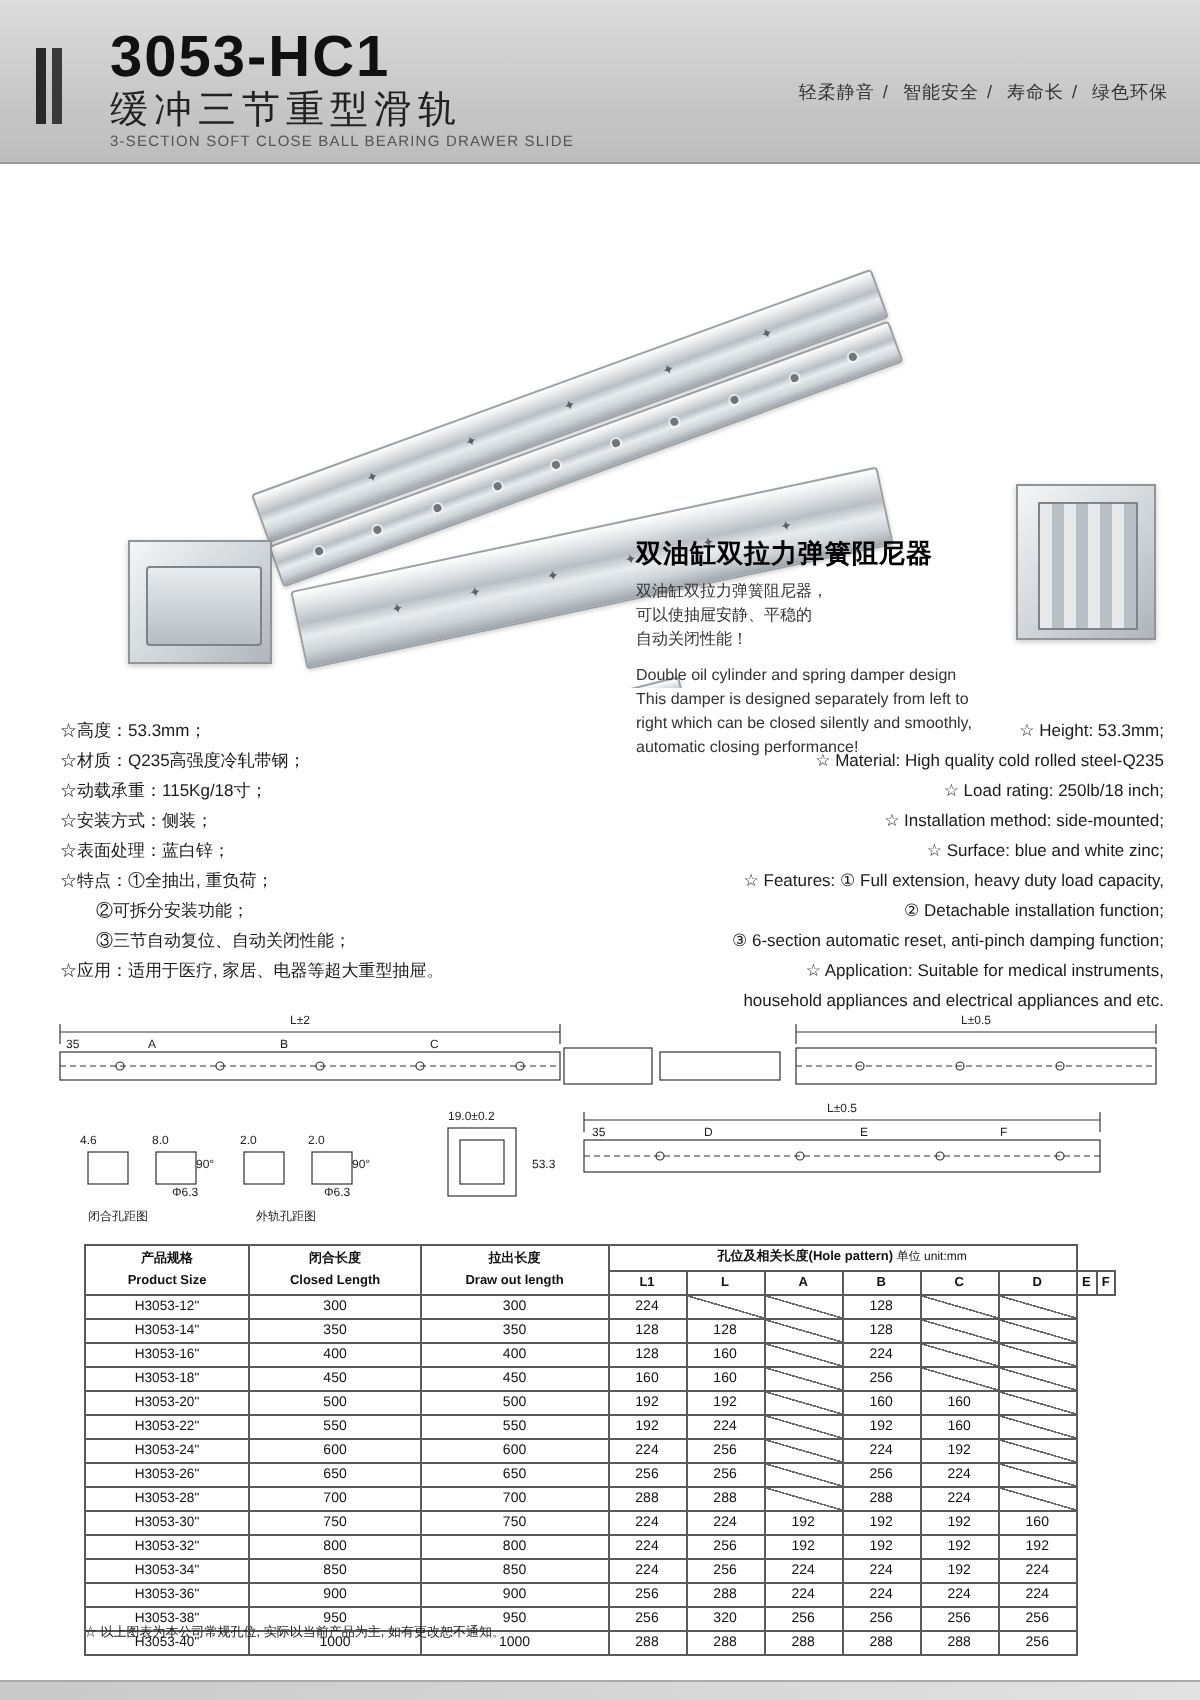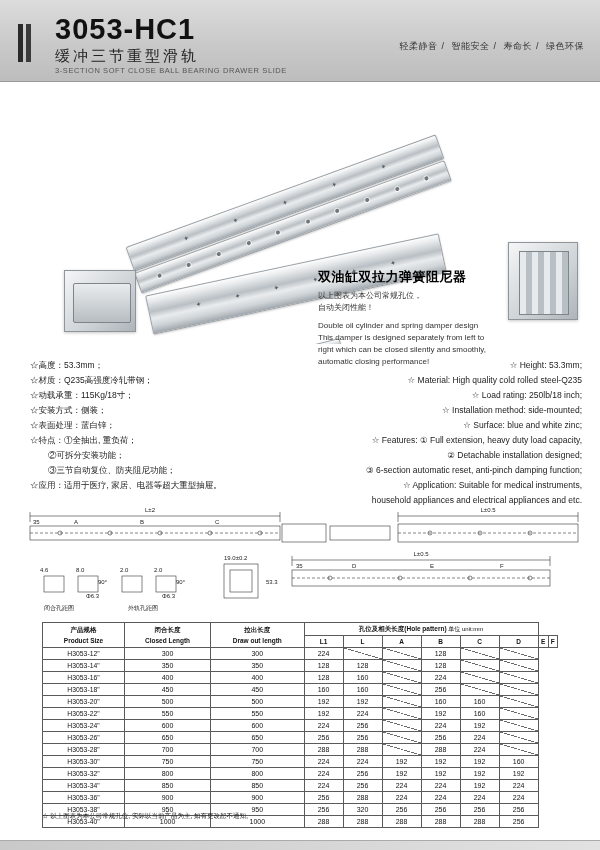--- a/index.html
+++ b/index.html
@@ -27,21 +27,21 @@
     display:flex; gap:3px;
   }
   .header-bars i { display:block; width:5px; height:38px; background:#2a2a2a; }
   .header-bars i:nth-child(2){ background:#3a3a3a; }
   .header-titles { position:absolute; left:55px; top:14px; }
   .h-title {
     font-size:29px; font-weight:bold; letter-spacing:1px; color:#111;
     line-height:30px;
   }
   .h-sub-cn {
-    font-size:15px; color:#222; letter-spacing:3px; margin-top:3px; line-height:17px;
+    font-size:19px; color:#222; letter-spacing:3px; margin-top:3px; line-height:17px;
   }
   .h-sub-en {
     font-size:7.5px; color:#555; letter-spacing:0.6px; margin-top:2px;
   }
   .header-right {
     position:absolute; right:14px; top:40px;
     font-size:9px; color:#333; letter-spacing:0.5px;
   }
   .header-right span { margin:0 2px;text-align:center; }
 
@@ -218,51 +218,52 @@
     
   </div>
 
   <div class="cut-box cut-1"></div>
   <div class="cut-box cut-2"></div>
 </div>
 
 <div class="damper">
   <div class="damper-title">双油缸双拉力弹簧阻尼器</div>
   <div class="damper-cn">
-    <div>以上图表为本公司常规孔位，</div>
+    <div>双油缸双拉力弹簧阻尼器，</div>
+    <div>可以使抽屉安静、平稳的</div>
     <div>自动关闭性能！</div>
   </div>
   <div class="damper-en">
     <div>Double oil cylinder and spring damper design</div>
     <div>This damper is designed separately from left to</div>
     <div>right which can be closed silently and smoothly,</div>
     <div>automatic closing performance!</div>
   </div>
 </div>
 
 <div class="specs">
   <div class="spec-col spec-cn">
     <p>☆高度：53.3mm；</p>
     <p>☆材质：Q235高强度冷轧带钢；</p>
     <p>☆动载承重：115Kg/18寸；</p>
     <p>☆安装方式：侧装；</p>
     <p>☆表面处理：蓝白锌；</p>
     <p>☆特点：①全抽出, 重负荷；</p>
     <p class="indent">②可拆分安装功能；</p>
-    <p class="indent">③三节自动复位、防夹阻尼功能；</p>
+    <p class="indent">③三节自动复位、自动关闭性能；</p>
     <p>☆应用：适用于医疗, 家居、电器等超大重型抽屉。</p>
   </div>
   <div class="spec-col spec-en">
     <p>☆ Height: 53.3mm;</p>
     <p>☆ Material: High quality cold rolled steel-Q235</p>
     <p>☆ Load rating: 250lb/18 inch;</p>
     <p>☆ Installation method: side-mounted;</p>
     <p>☆ Surface: blue and white zinc;</p>
     <p>☆ Features: ① Full extension, heavy duty load capacity,</p>
-    <p class="indent">② Detachable installation designed;</p>
+    <p class="indent">② Detachable installation function;</p>
     <p class="indent">③ 6-section automatic reset, anti-pinch damping function;</p>
     <p>☆ Application: Suitable for medical instruments,</p>
     <p class="indent">household appliances and electrical appliances and etc.</p>
   </div>
 </div>
 
 <div class="drawings">
   <svg width="600" height="128" viewBox="0 0 600 128">
     <g stroke="#333" fill="none" stroke-width="0.6">
 

